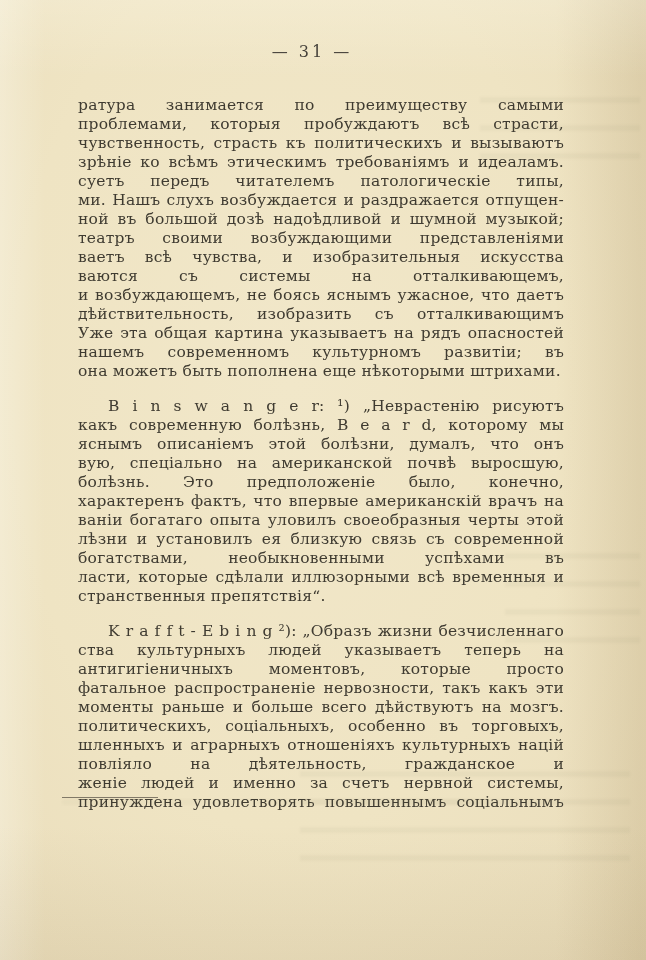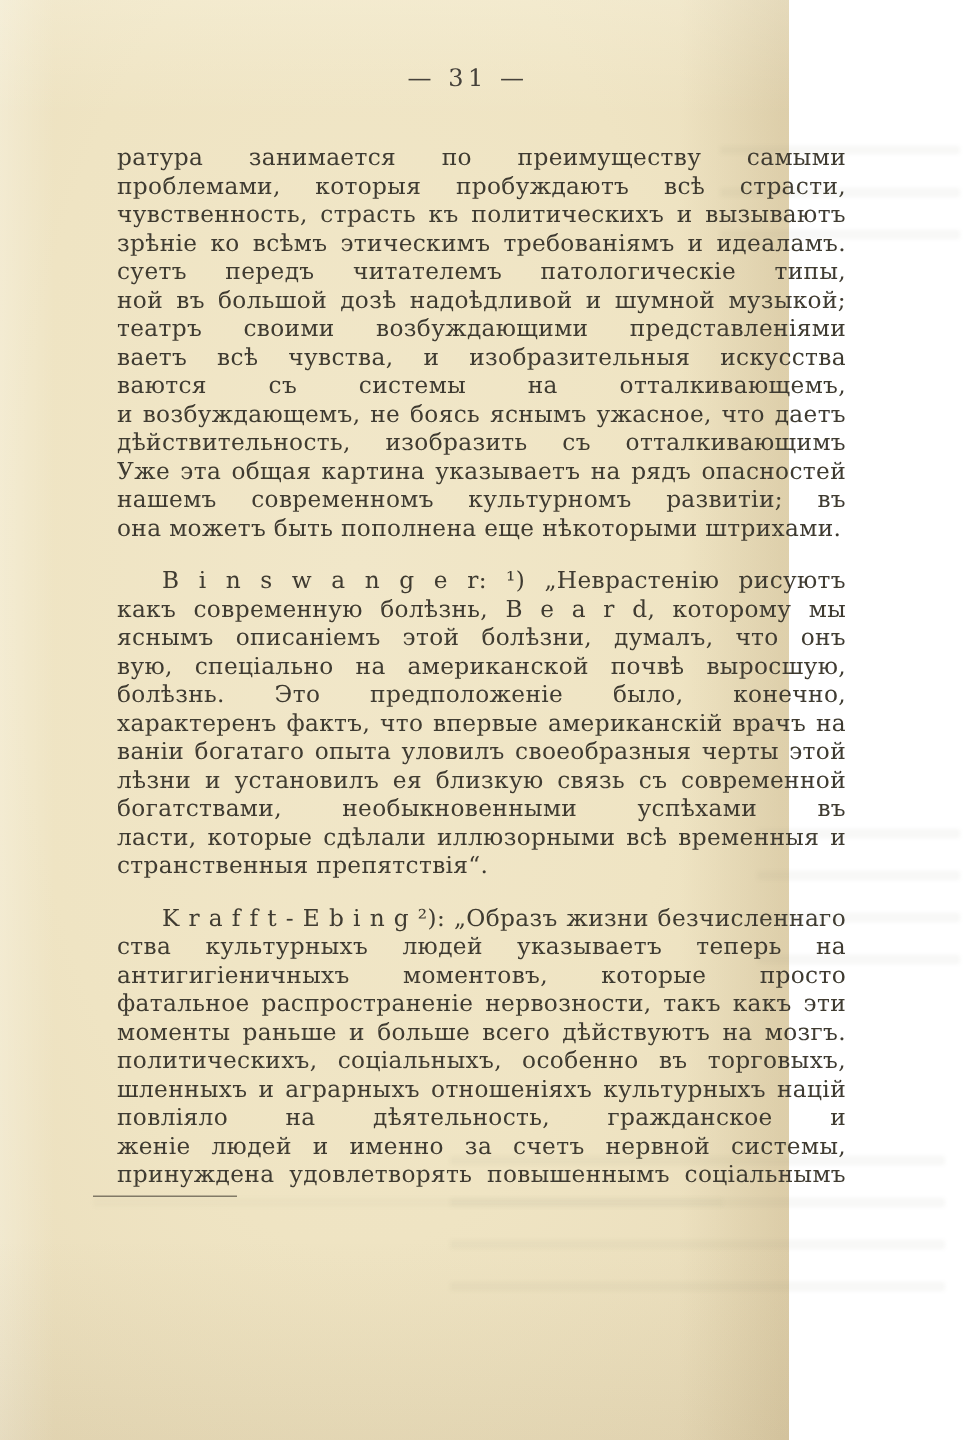--- a/index.html
+++ b/index.html
@@ -3,21 +3,21 @@
 <meta charset="utf-8">
 <style>
   html, body { margin: 0; padding: 0; }
   body {
     width: 646px; height: 960px;
     font-family: "DejaVu Serif", "Liberation Serif", serif;
     overflow: hidden;
   }
   .page {
     position: relative;
-    width: 526px; height: 960px;
+    width: 646px; height: 960px;
     background:
       linear-gradient(180deg, rgba(255,253,240,0.25) 0%, rgba(255,253,240,0) 8%, rgba(0,0,0,0) 86%, rgba(140,115,70,0.10) 100%),
       linear-gradient(90deg, rgba(255,255,248,0.30) 0%, rgba(255,255,248,0) 7%, rgba(0,0,0,0) 86%, rgba(146,118,66,0.16) 99%),
       radial-gradient(ellipse at 45% 40%, #f1e7c9 0%, #efe4c3 55%, #e9dcba 100%);
     color: #3f3b31;
   }
   .page-number {
     position: absolute;
     top: 42px; left: 62px; width: 500px;
     text-align: center;
@@ -87,20 +87,21 @@
 <div class="page">
   <div class="page-number">— 31 —</div>
 
   <div class="body-text">
       <div class="para">
         <div class="line">ратура занимается по преимуществу самыми рискованными</div>
         <div class="line">проблемами, которыя пробуждаютъ всѣ страсти, поощряютъ</div>
         <div class="line">чувственность, страсть къ политическихъ и вызываютъ пре-</div>
         <div class="line">зрѣніе ко всѣмъ этическимъ требованіямъ и идеаламъ. Она ри-</div>
         <div class="line">суетъ передъ читателемъ патологическіе типы, занимается</div>
+        <div class="line">ми. Нашъ слухъ возбуждается и раздражается отпущен-</div>
         <div class="line">ной въ большой дозѣ надоѣдливой и шумной музыкой;</div>
         <div class="line">театръ своими возбуждающими представленіями захваты-</div>
         <div class="line">ваетъ всѣ чувства, и изобразительныя искусства останавли-</div>
         <div class="line">ваются съ системы на отталкивающемъ, отвратительномъ</div>
         <div class="line">и возбуждающемъ, не боясь яснымъ ужасное, что даетъ</div>
         <div class="line">дѣйствительность, изобразить съ отталкивающимъ реализмомъ.</div>
         <div class="line">Уже эта общая картина указываетъ на рядъ опасностей въ</div>
         <div class="line">нашемъ современномъ культурномъ развитіи; въ частностяхъ</div>
         <div class="line endline">она можетъ быть пополнена еще нѣкоторыми штрихами.</div>
       </div>

